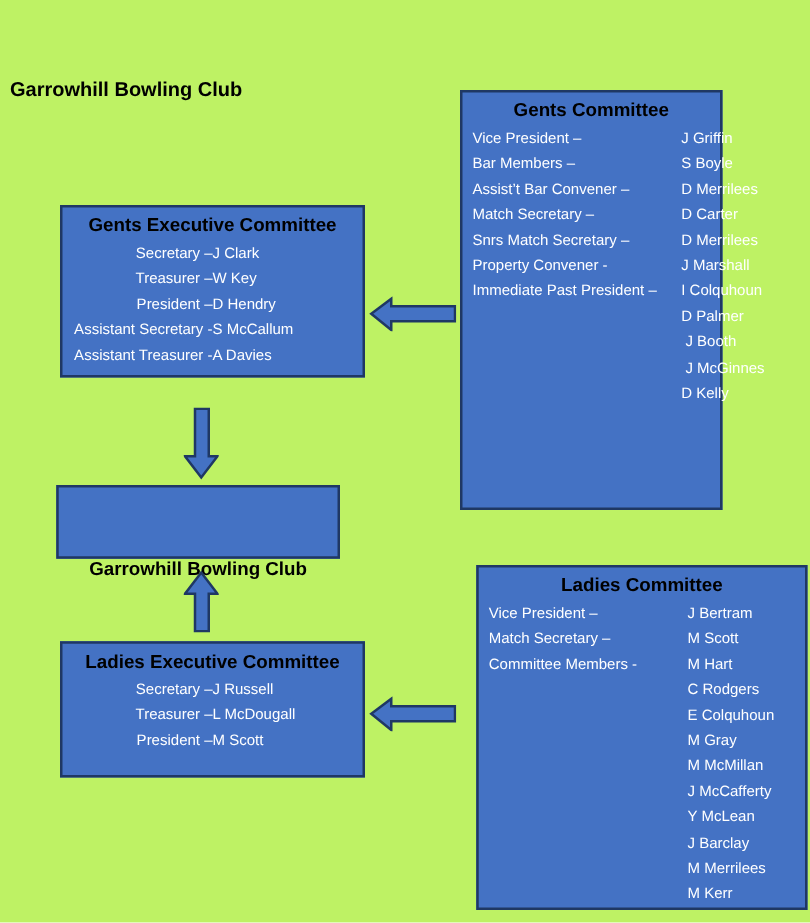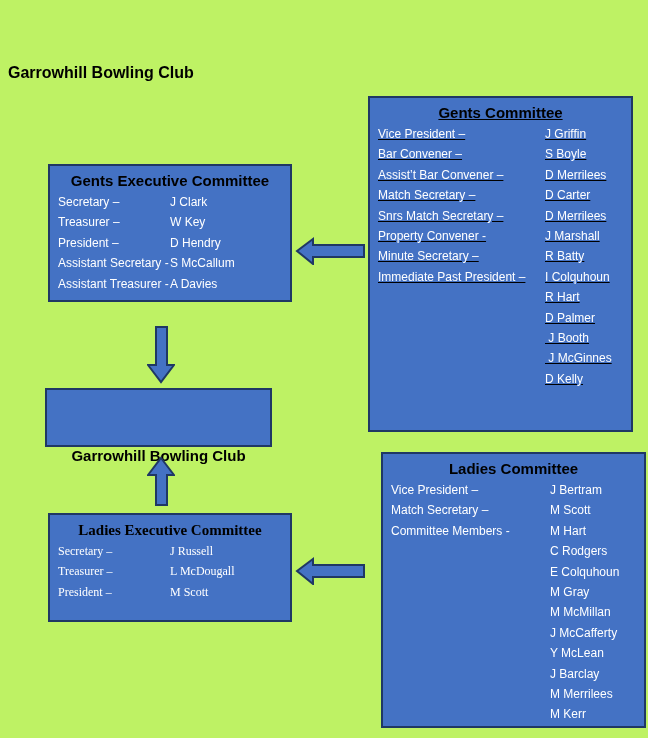--- a/index.html
+++ b/index.html
@@ -41,21 +41,21 @@
   .row {
     display: flex;
     line-height: 20.4px;
     font-size: 12px;
     color: var(--body-text, #FFFFFF);
   }
   .lbl { white-space: pre; flex: 0 0 auto; }
   .nm  { white-space: pre; }
   .cols-wide  .lbl { width: 167px; }
   .cols-lad   .lbl { width: 159px; }
-  .cols-exec  .lbl { width: 112px; }
+  .cols-exec  .lbl { width: 112px; text-align: right; }
   .mgmt {
     text-align: center;
     font-size: 15px;
     font-weight: 700;
     color: var(--header-text, #000000);
     line-height: 25px;
     padding-top: 3px;
     white-space: pre;
   }
   .arrow { position: absolute; }
@@ -68,58 +68,50 @@
 </style>
 </head>
 <body>
 
 <div id="canvas">
 
   <div class="title">
     <div>Garrowhill Bowling Club</div>
   </div>
 
-  <div class="box" style="left:368px; top:96px; width:265px; height:336px;text-decoration:underline;">
+  <div class="box" style="left:368px; top:72px; width:210px; height:336px;">
     <div class="box-header">Gents Committee</div>
     <div class="rows cols-wide">
       <div class="row">
           <span class="lbl">Vice President –</span>
           <span class="nm">J Griffin</span>
         </div>
       <div class="row">
-          <span class="lbl">Bar Convener –</span>
+          <span class="lbl">Bar Members –</span>
           <span class="nm">S Boyle</span>
         </div>
       <div class="row">
           <span class="lbl">Assist’t Bar Convener –</span>
           <span class="nm">D Merrilees</span>
         </div>
       <div class="row">
           <span class="lbl">Match Secretary –</span>
           <span class="nm">D Carter</span>
         </div>
       <div class="row">
           <span class="lbl">Snrs Match Secretary –</span>
           <span class="nm">D Merrilees</span>
         </div>
       <div class="row">
           <span class="lbl">Property Convener -</span>
           <span class="nm">J Marshall</span>
         </div>
       <div class="row">
-          <span class="lbl">Minute Secretary –</span>
-          <span class="nm">R Batty</span>
-        </div>
-      <div class="row">
           <span class="lbl">Immediate Past President –</span>
           <span class="nm">I Colquhoun</span>
-        </div>
-      <div class="row">
-          <span class="lbl"></span>
-          <span class="nm">R Hart</span>
         </div>
       <div class="row">
           <span class="lbl"></span>
           <span class="nm">D Palmer</span>
         </div>
       <div class="row">
           <span class="lbl"></span>
           <span class="nm"> J Booth</span>
         </div>
       <div class="row">
@@ -157,21 +149,21 @@
           <span class="nm">A Davies</span>
         </div>
     </div>
   </div>
 
   <div class="box mgmt" style="left:45px; top:388px; width:227px; height:59px;">
     <div>Garrowhill Bowling Club</div>
     <div>Management Committee</div>
   </div>
 
-  <div class="box" style="left:48px; top:513px; width:244px; height:109px;font-family:Liberation Serif, serif;">
+  <div class="box" style="left:48px; top:513px; width:244px; height:109px;">
     <div class="box-header">Ladies Executive Committee</div>
     <div class="rows cols-exec">
       <div class="row">
           <span class="lbl">Secretary –</span>
           <span class="nm">J Russell</span>
         </div>
       <div class="row">
           <span class="lbl">Treasurer –</span>
           <span class="nm">L McDougall</span>
         </div>

